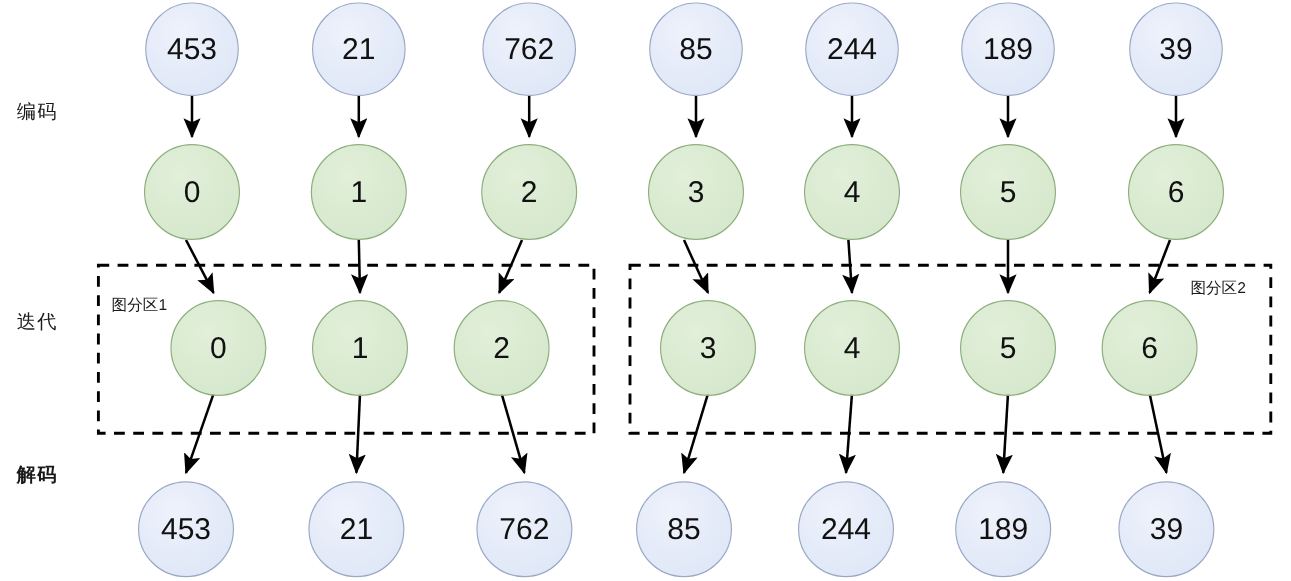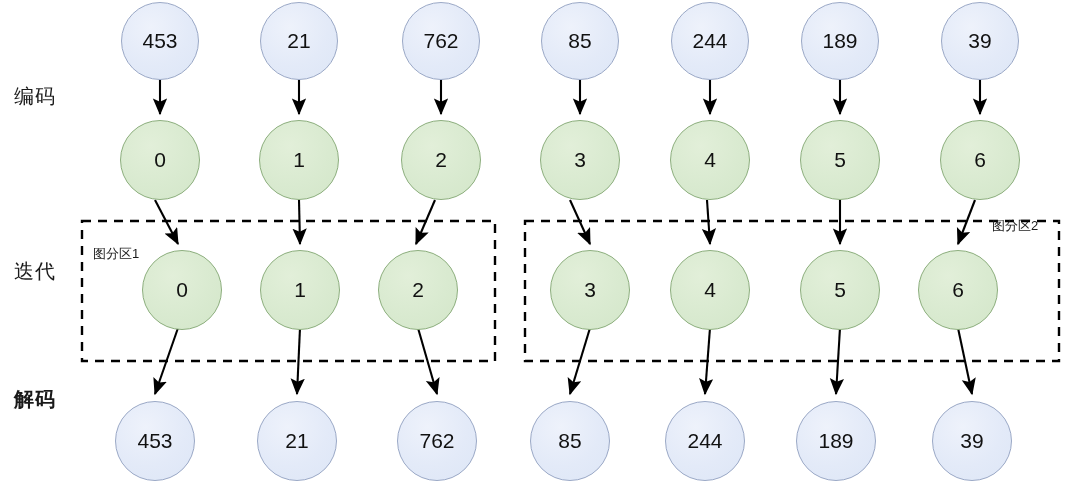--- a/index.html
+++ b/index.html
@@ -6,30 +6,30 @@
   body{
     width:1076px;height:484px;
     background:#ffffff;
     font-family:"Liberation Sans","DejaVu Sans",sans-serif;
     overflow:hidden;
   }
   #stage{position:relative;width:1076px;height:484px;}
   svg.layer{position:absolute;left:0;top:0;width:1076px;height:484px;}
   .rowlabel{
     position:absolute;
-    font-size:20px;
+    font-size:16px;
     color:#1a1a1a;
     letter-spacing:1px;
     white-space:nowrap;
   }
   .node{
     position:absolute;
     border-radius:50%;
     display:flex;align-items:center;justify-content:center;
-    font-size:21px;
+    font-size:25px;
     color:#111111;
     box-sizing:border-box;
   }
   .node.blue{
     background:radial-gradient(circle at 38% 32%, #eef2fb 0%, #e3eaf8 55%, #dde6f6 100%);
     border:1.4px solid #9aa8c6;
   }
   .node.green{
     background:radial-gradient(circle at 38% 32%, #e2efd9 0%, #d9ead0 55%, #d3e6c9 100%);
     border:1.4px solid #8cae7d;
@@ -85,21 +85,21 @@
       <line x1="840" y1="328" x2="836" y2="394"></line>
       <line x1="958" y1="328" x2="972" y2="394"></line>
     </g>
   </svg>
 
   <div class="rowlabel" style="left:14px;top:83px;">编码</div>
   <div class="rowlabel" style="left:14px;top:258px;">迭代</div>
   <div class="rowlabel" style="left:14px;top:386px;font-weight:bold;">解码</div>
 
   <div class="partition-label" style="left:93px;top:245px;">图分区1</div>
-  <div class="partition-label" style="left:992px;top:217px;">图分区2</div>
+  <div class="partition-label" style="left:992px;top:231px;">图分区2</div>
 
   <div class="node blue" style="left:121px;top:2px;width:78px;height:78px;">453</div>
   <div class="node blue" style="left:260px;top:2px;width:78px;height:78px;">21</div>
   <div class="node blue" style="left:402px;top:2px;width:78px;height:78px;">762</div>
   <div class="node blue" style="left:541px;top:2px;width:78px;height:78px;">85</div>
   <div class="node blue" style="left:671px;top:2px;width:78px;height:78px;">244</div>
   <div class="node blue" style="left:801px;top:2px;width:78px;height:78px;">189</div>
   <div class="node blue" style="left:941px;top:2px;width:78px;height:78px;">39</div>
 
   <div class="node green" style="left:120px;top:120px;width:80px;height:80px;">0</div>

